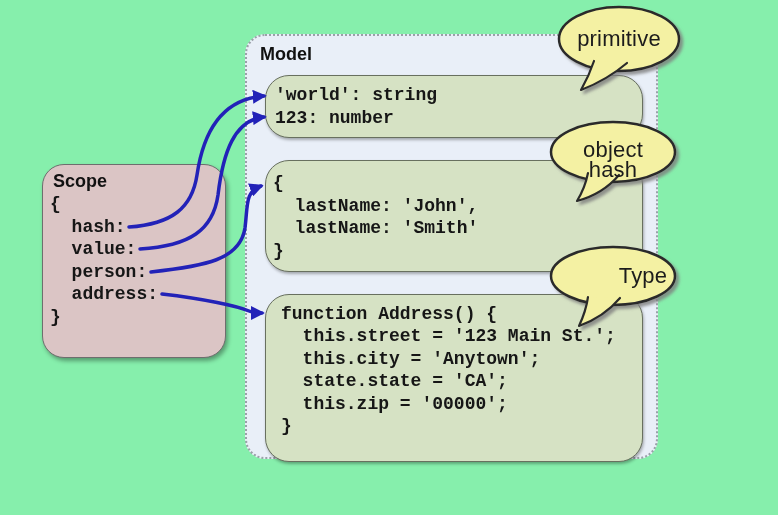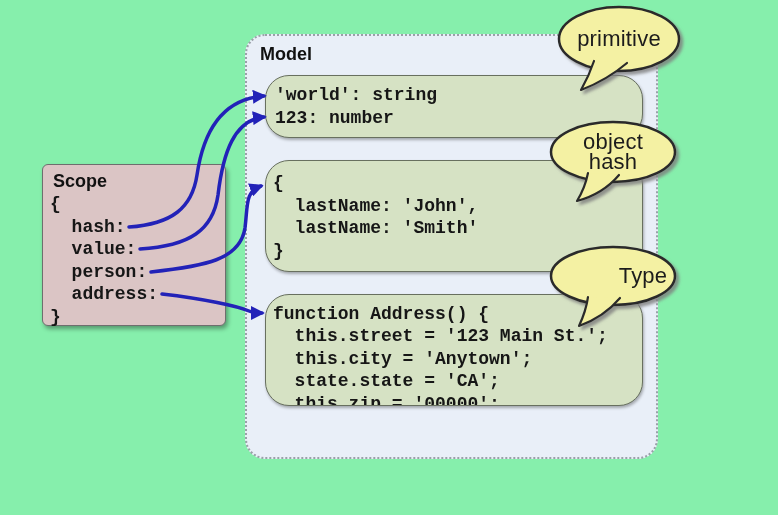--- a/index.html
+++ b/index.html
@@ -19,31 +19,31 @@
   .model-title { left:13px; top:8px; }
   
   .green-box {
     position:absolute; left:265px; width:378px;
     background:#d6e2c4; border:1.5px solid #68705f; border-radius:24px;
     box-sizing:border-box; box-shadow:1px 2px 3px rgba(0,0,0,0.3);
     overflow:hidden;
   }
   .box-primitives { top:75px;  height:63px;  padding:8px 0 0 9px; }
   .box-object     { top:160px; height:112px; padding:11px 0 0 7px; }
-  .box-type       { top:294px; height:112px; padding:8px 0 0 7px; }
+  .box-type       { top:294px; height:168px; padding:8px 0 0 15px; }
   .code-line {
     font-family:"Liberation Mono", "DejaVu Sans Mono", monospace;
     font-weight:bold; font-size:18px; line-height:22.5px;
     color:#161616; white-space:pre;
   }
   .box-type .code-line { line-height:22.4px; }
   
   .scope-box {
-    position:absolute; left:42px; top:164px; width:184px; height:162px;
-    background:#dbc5c5; border:1.5px solid #6e6e6e; border-radius:6px;
+    position:absolute; left:42px; top:164px; width:184px; height:194px;
+    background:#dbc5c5; border:1.5px solid #6e6e6e; border-radius:22px;
     box-sizing:border-box; box-shadow:2px 3px 4px rgba(0,0,0,0.35);
   }
   .scope-title { left:10px; top:6px; }
   .scope-code { position:absolute; left:7px; top:28px; }
   
   #overlay {
     position:absolute; left:0; top:0; width:778px; height:515px;
     pointer-events:none;
   }
   .arrow {
@@ -52,21 +52,21 @@
   .bubble-shape { fill:#f4f1a3; stroke:#2b2b2b; stroke-width:2.5; }
   .bubble-tail  { fill:#f4f1a3; stroke:#2b2b2b; stroke-width:2.2;
                   stroke-linejoin:round; stroke-linecap:round; }
   
   .bubble-label {
     position:absolute; width:124px; text-align:center;
     font-size:22px; color:#1c1c1c; line-height:20px;
     white-space:pre-line; letter-spacing:0.2px;
   }
   .label-primitive { left:557px; top:29px;  }
-  .label-object    { left:551px; top:132px; }
+  .label-object    { left:551px; top:140px; }
   .label-type      { left:551px; top:266px;margin-left:30px; }
 </style>
 </head>
 <body>
 
 <div id="canvas">
 
   <div class="model-container">
     <div class="panel-title model-title">Model</div>
   </div>

